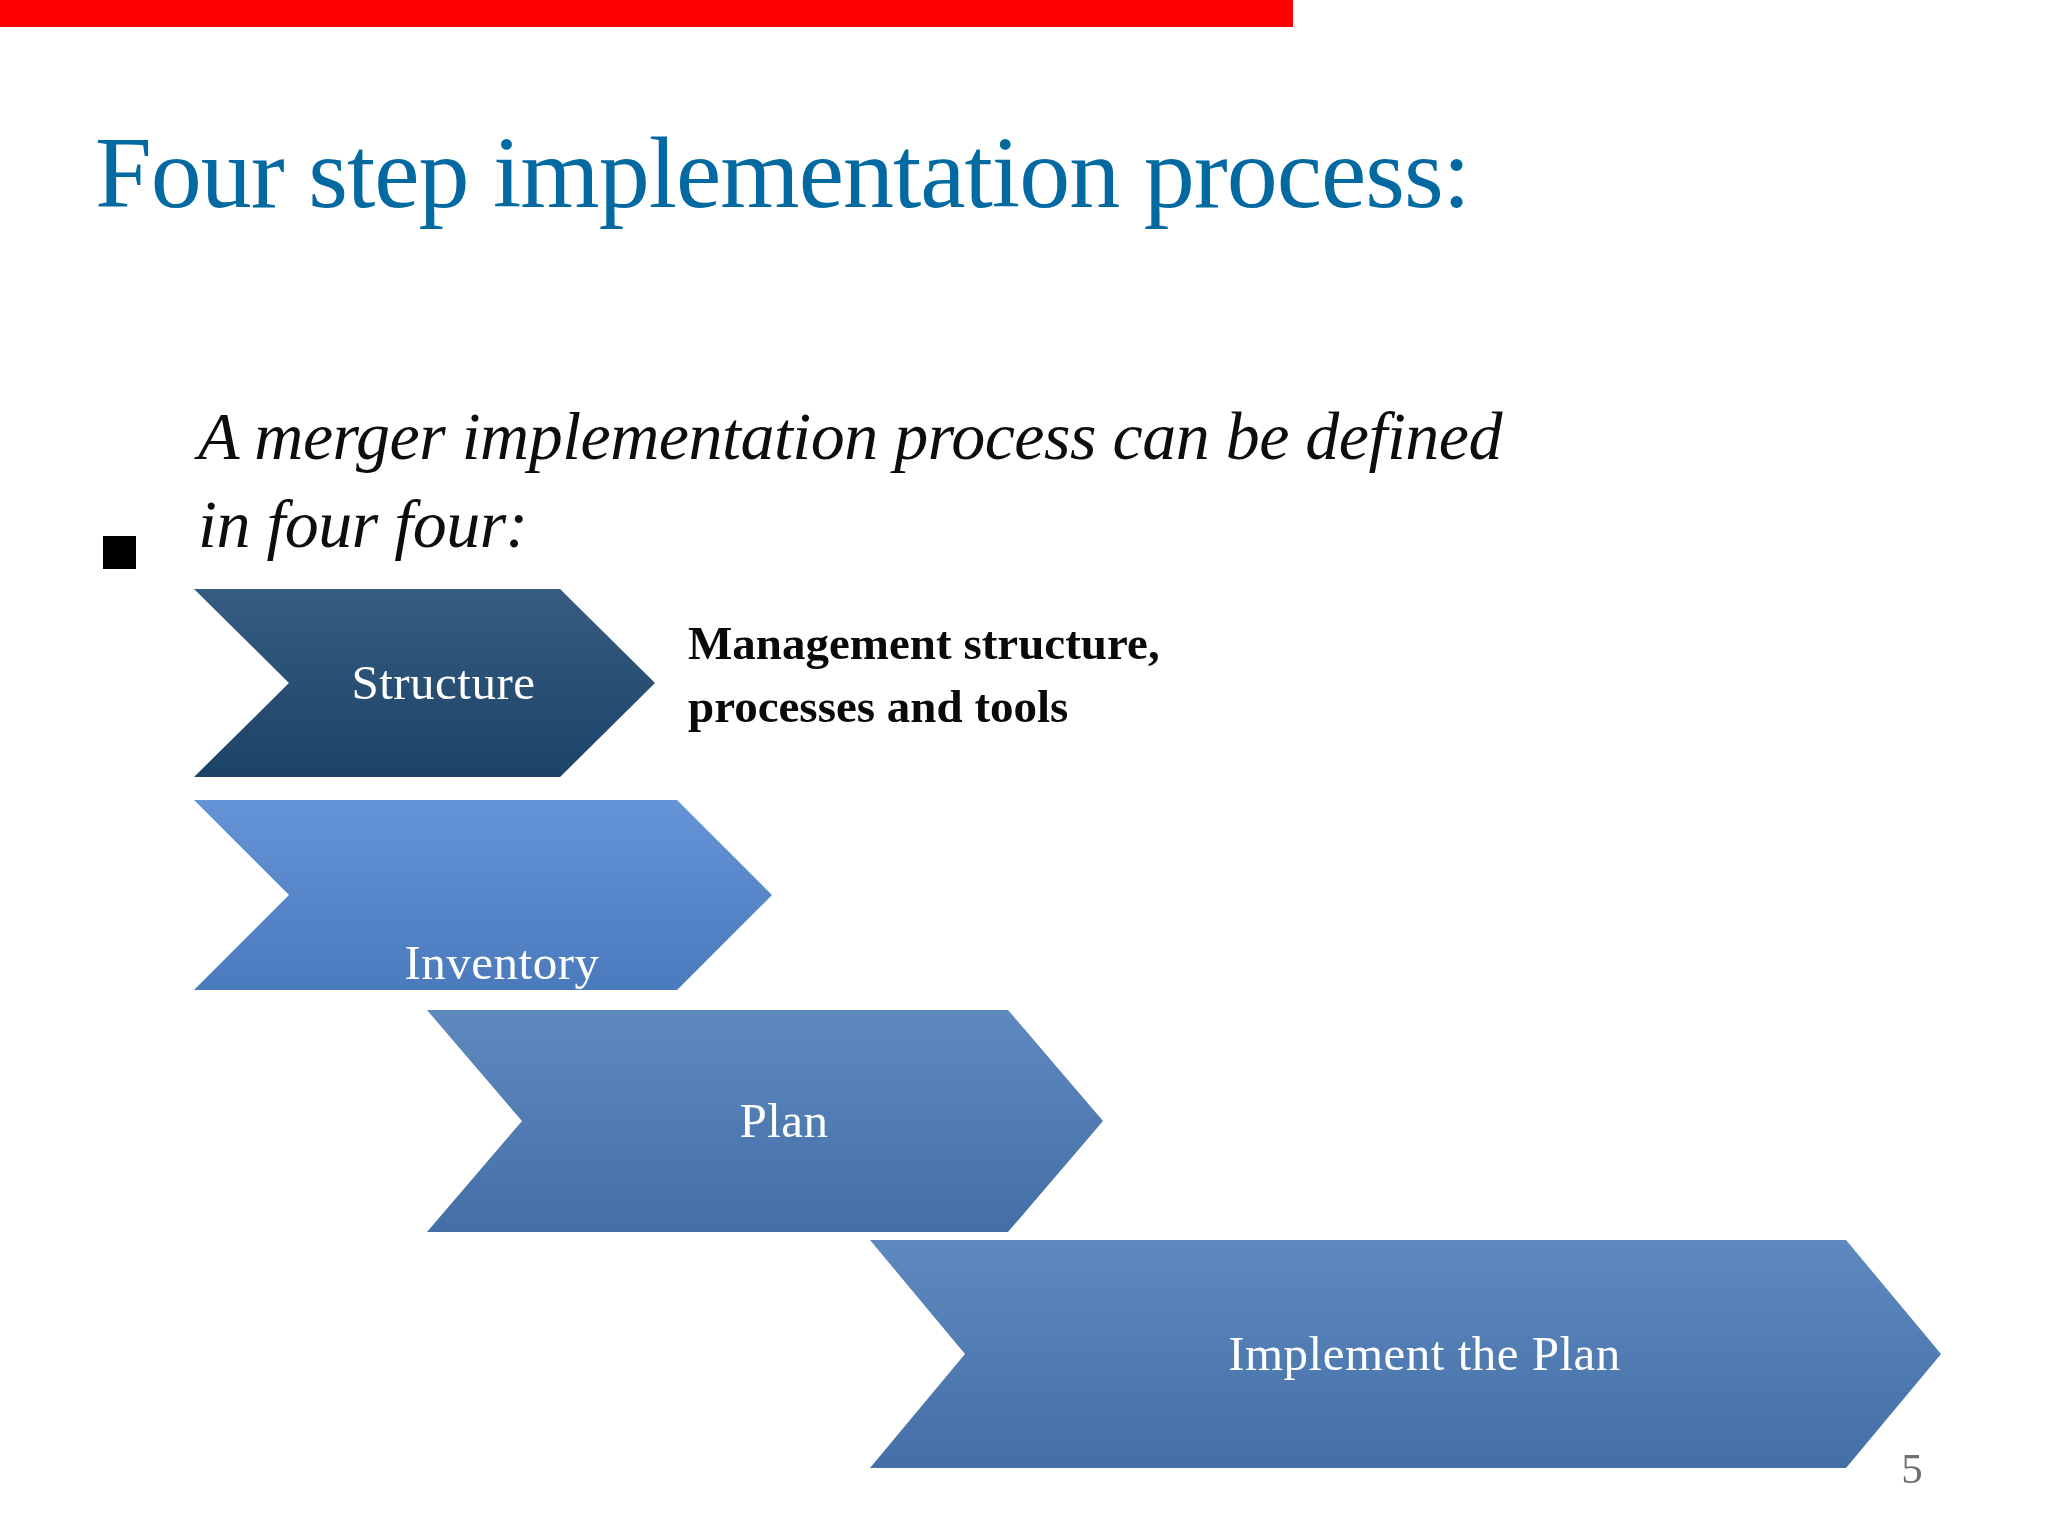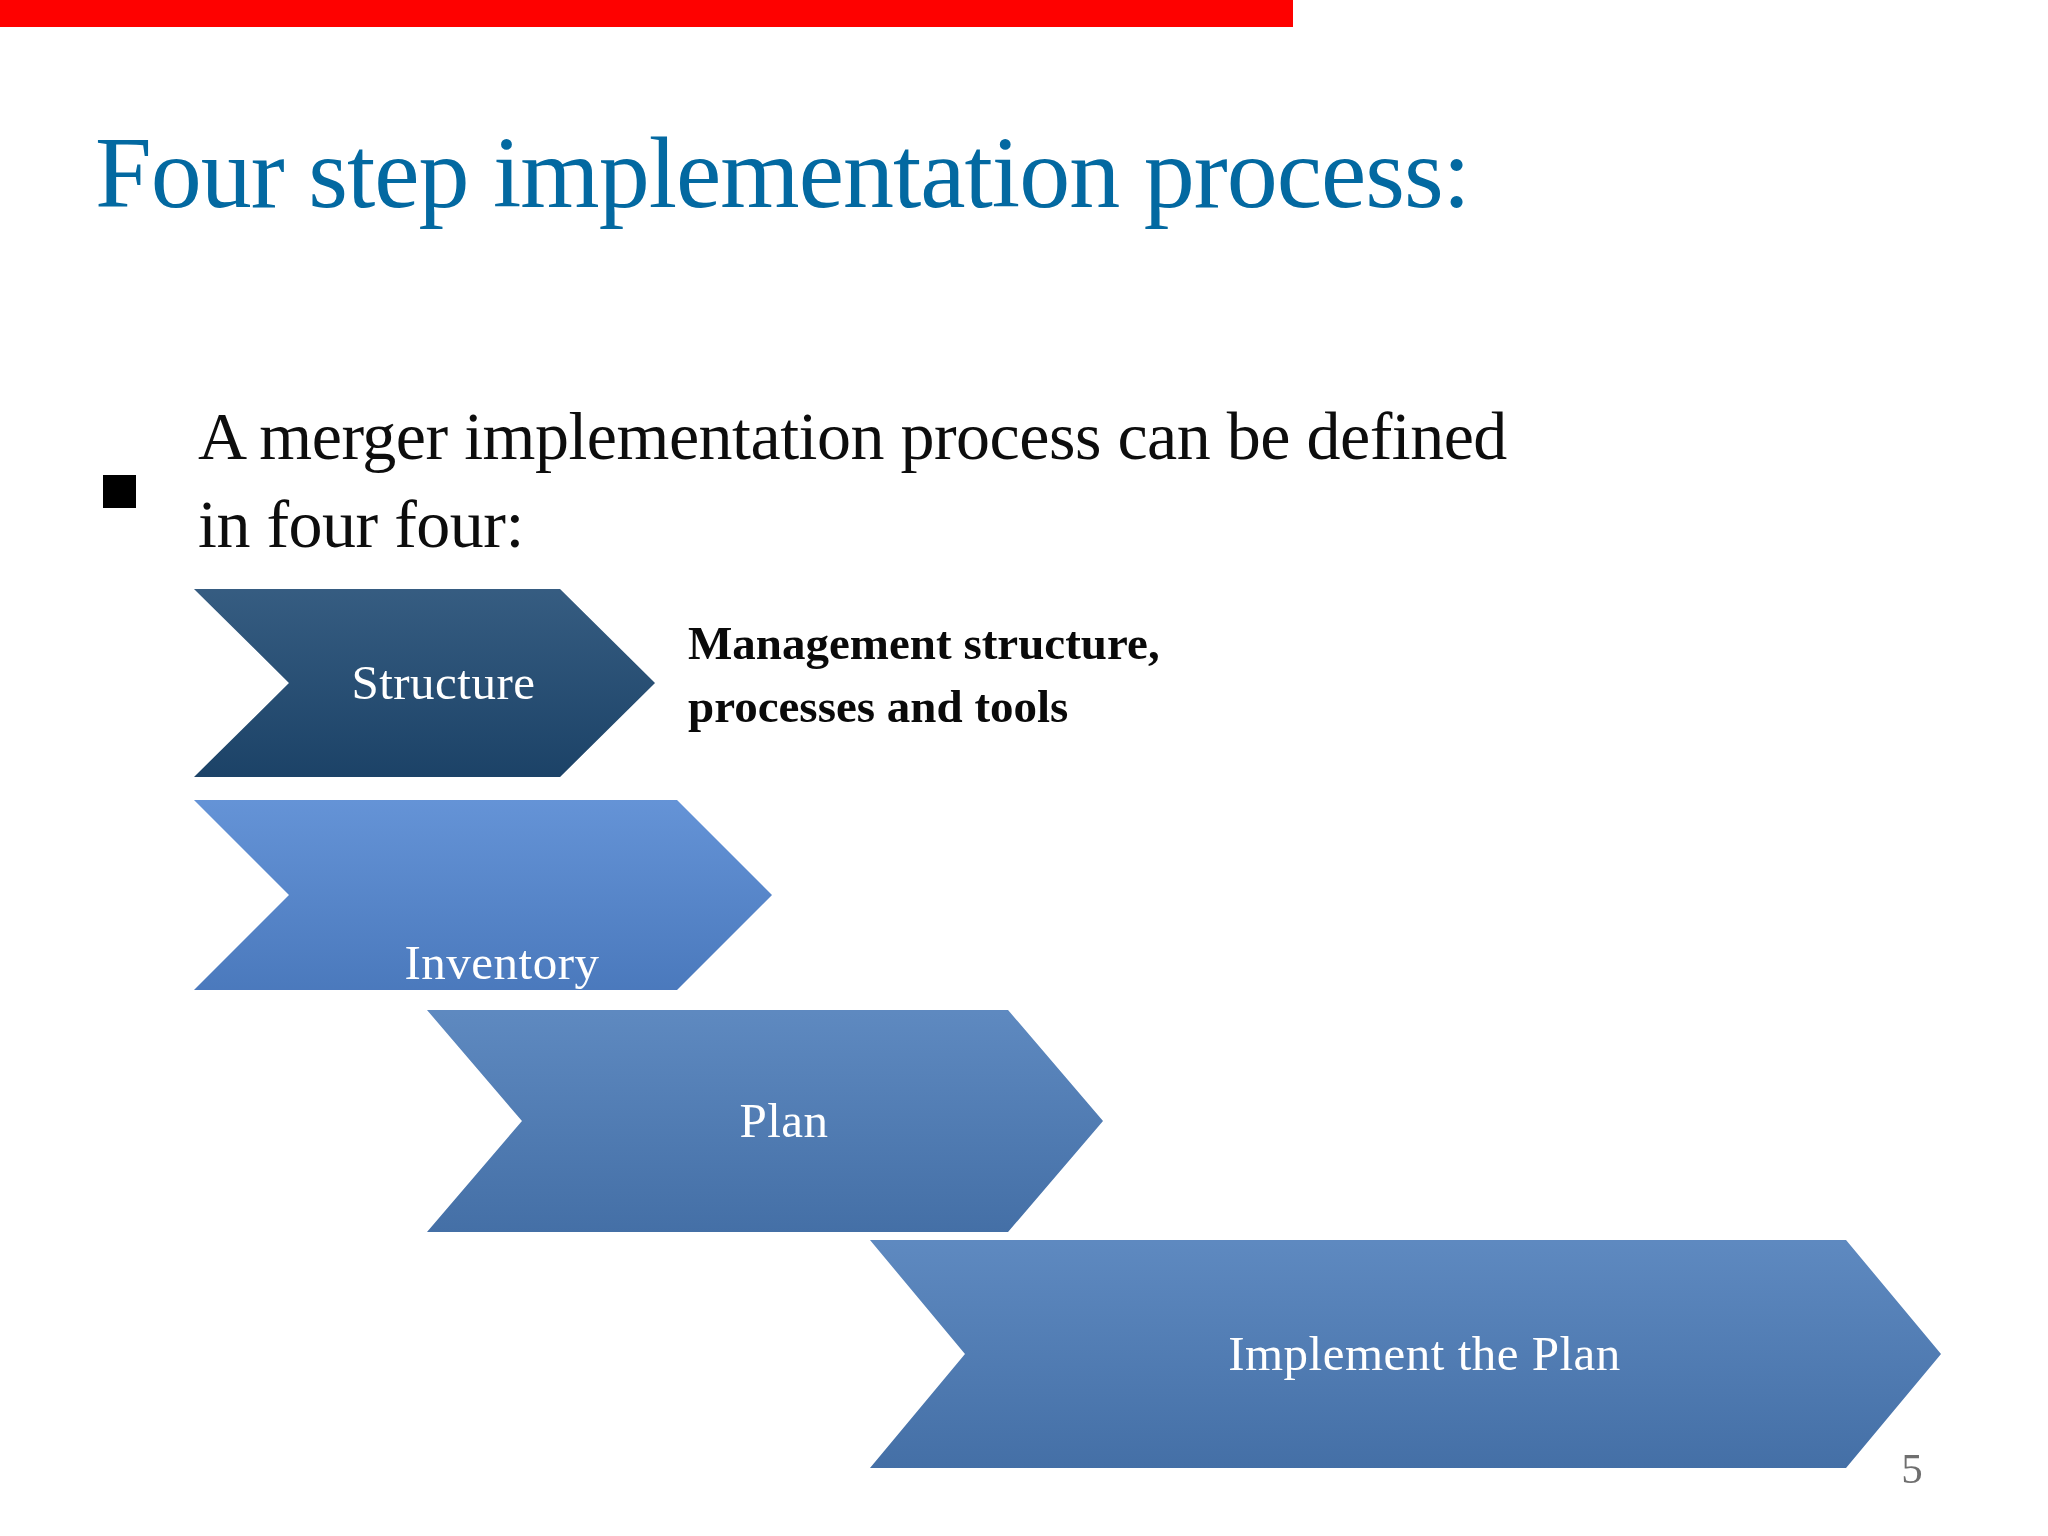--- a/index.html
+++ b/index.html
@@ -19,21 +19,21 @@
 
   .title{
     position:absolute;left:95px;top:112px;
     width:1800px;
     font-size:102px;line-height:1.2;
     color:#0369a1;letter-spacing:-1px;
     white-space:nowrap;
   }
 
   .bullet-block{position:absolute;left:103px;top:392px;width:1800px;}
-  .bullet-row{display:flex;align-items:center;}
+  .bullet-row{display:flex;align-items:flex-end;font-style:italic;}
   .bullet-marker{
     flex:0 0 auto;
     width:33px;height:33px;margin-top:22px;margin-right:62px;
     background:#000000;
   }
   .bullet-text{
     font-size:68px;line-height:1.3;color:#0d0d0d;
     letter-spacing:-0.5px;
   }
 

